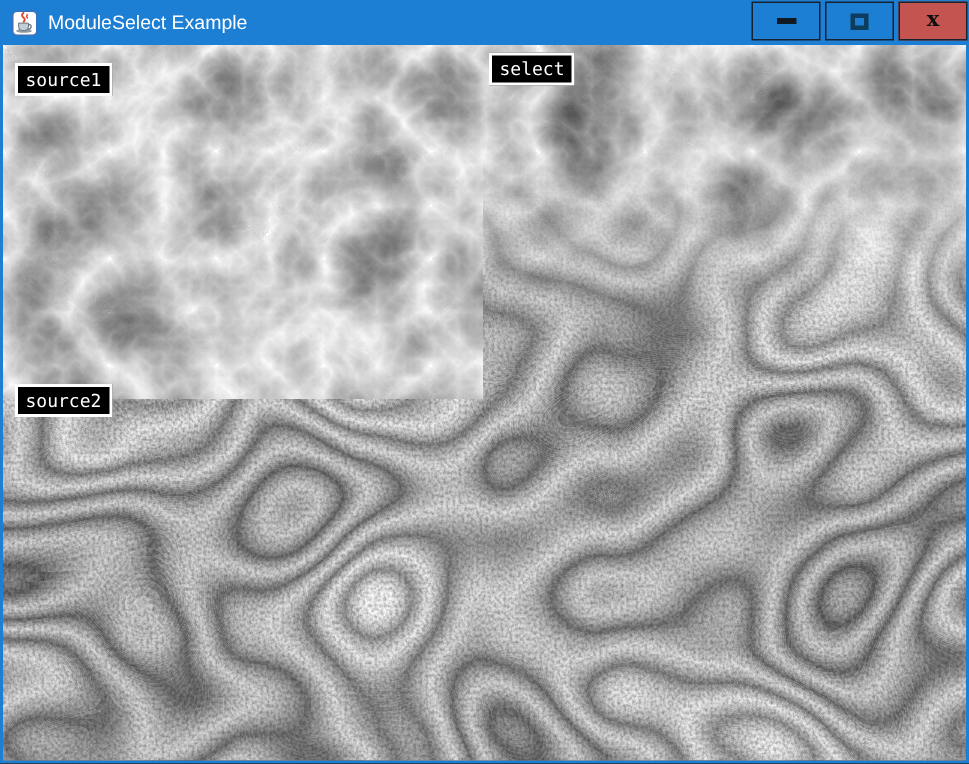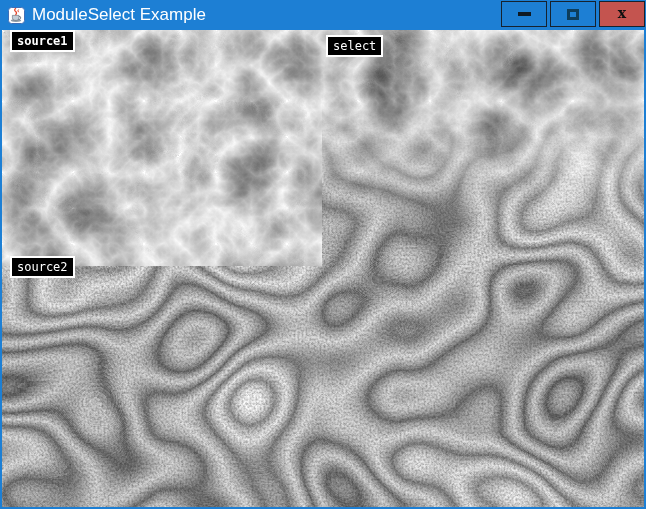--- a/index.html
+++ b/index.html
@@ -17,21 +17,21 @@
     position:absolute;top:0;left:0;right:0;height:30px;
     display:flex;align-items:center;
     background:var(--titlebar_blue,#1d7fd4);
   }
   .app-icon{
     width:17px;height:17px;margin-left:8px;flex:0 0 auto;
     display:block;
   }
   .title-text{
     color:var(--title_fg,#ffffff);
-    font-size:17px;line-height:30px;margin-left:7px;
+    font-size:13px;line-height:30px;margin-left:7px;
     white-space:nowrap;
     text-align:right;
   }
   .controls{
     position:absolute;top:1px;right:1px;display:flex;
   }
   .tb-btn{
     width:46px;height:26px;margin-left:3px;
     border:1px solid var(--button_border,#16222e);
     background:var(--titlebar_blue,#1d7fd4);
@@ -57,21 +57,21 @@
   
   .img-label{
     position:absolute;
     background:var(--label_bg,#000);
     color:var(--label_fg,#fff);
     border:2px solid var(--label_border,#fff);
     font-family:"DejaVu Sans Mono",monospace;
     font-size:12px;line-height:14px;
     padding:2px 5px;white-space:nowrap;
   }
-  .lbl-source1{left:8px;top:0;font-weight:bold;}
+  .lbl-source1{left:8px;top:12px;}
   .lbl-select{left:324px;top:5px;}
   .lbl-source2{left:8px;top:226px;}
 </style>
 </head>
 <body>
 
 <div class="window">
 
   <div class="titlebar">
     <svg class="app-icon" viewBox="0 0 17 17">

